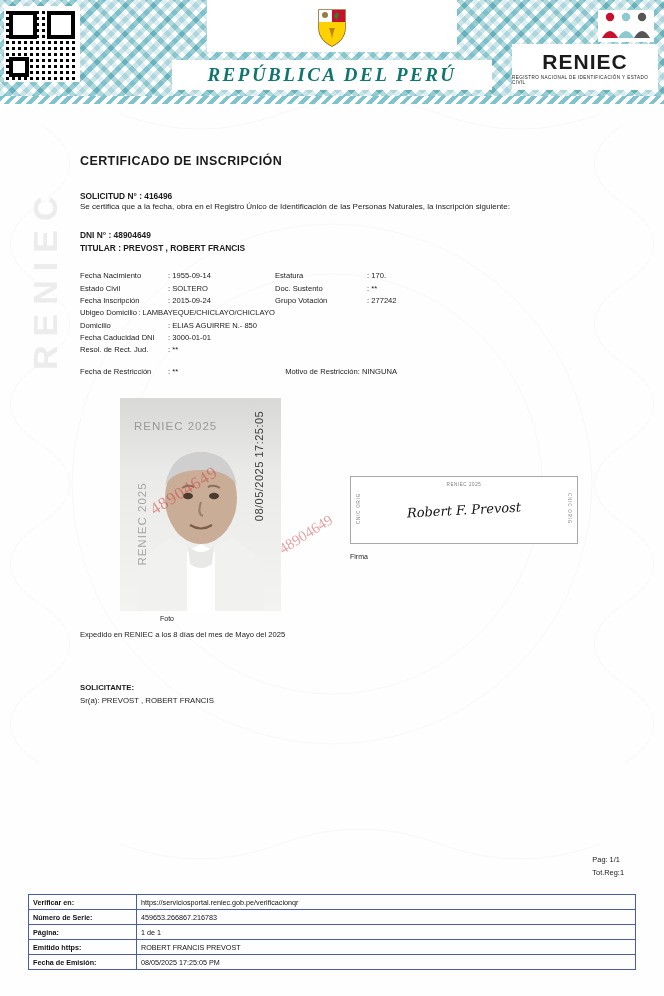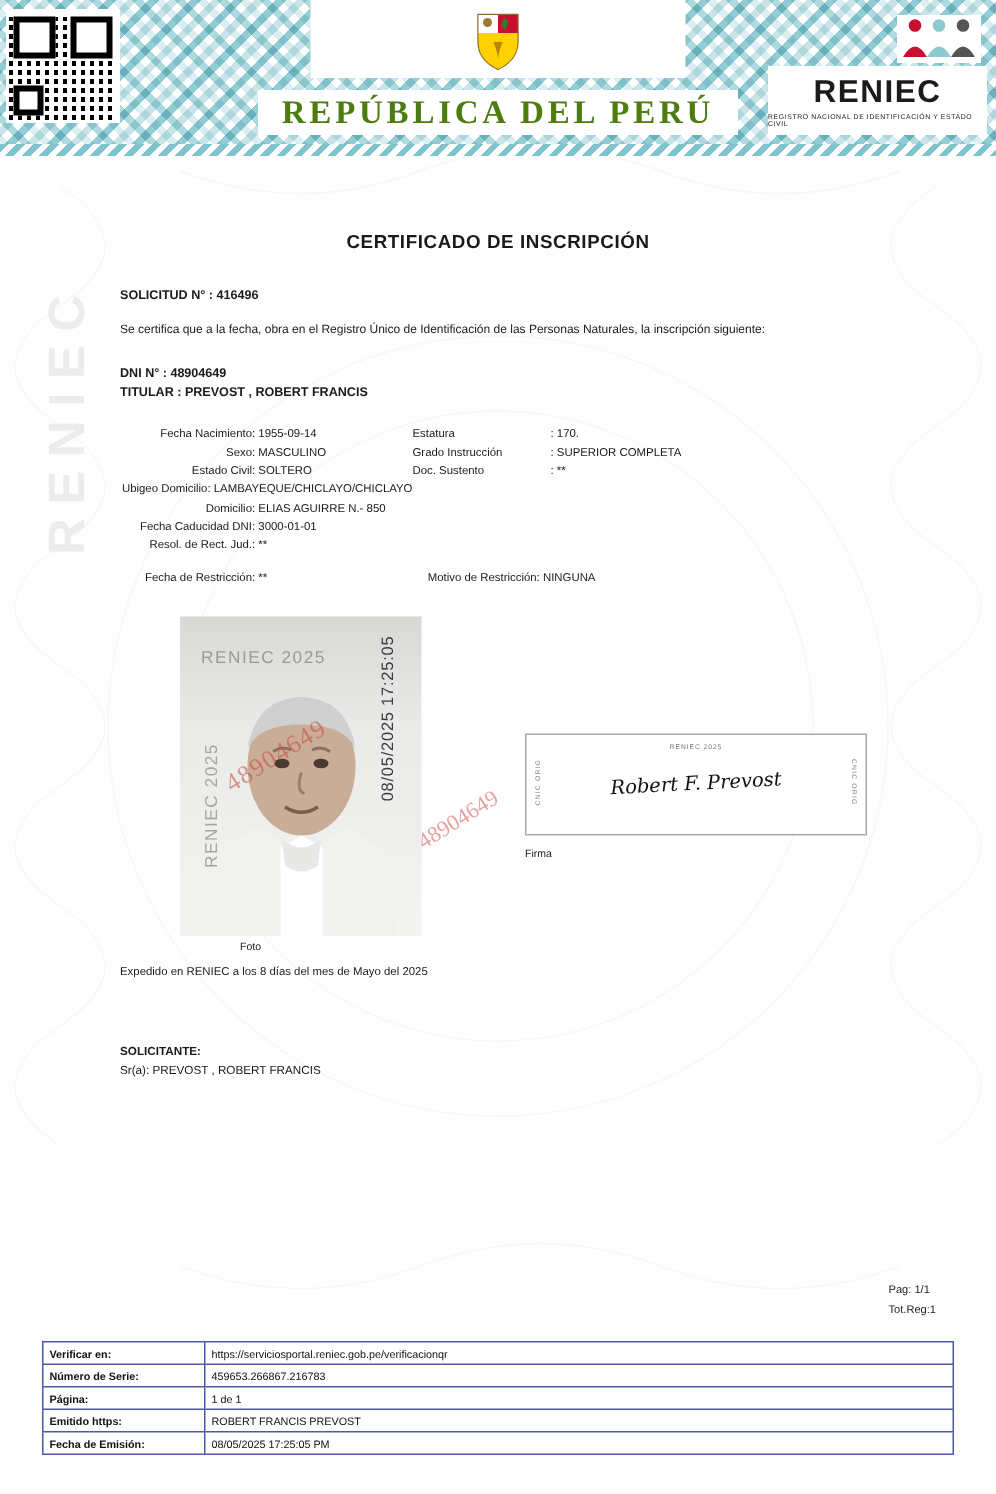--- a/index.html
+++ b/index.html
@@ -92,24 +92,25 @@
   }
   .shield-svg { display: block; }
   .title-ribbon {
     position: absolute;
     left: 50%; transform: translateX(-50%);
     top: 60px;
     width: 320px; height: 30px;
     background: #ffffff;
     display: flex; align-items: center; justify-content: center;
     letter-spacing: 2.5px;
-    font-size: 22px;
-    font-weight: bold;
-    color: #4d7c0f;
+    font-size: 19px;
+    font-weight: bold;
+    color: #0f766e;
     font-family: "Liberation Serif", serif;
+    font-style: italic;
   }
   .reniec-logo {
     position: absolute;
     right: 6px; top: 44px;
     width: 146px; height: 46px;
     background: #ffffff;
     border: 0;
     display: flex; flex-direction: column;
     align-items: center; justify-content: center;
   }
@@ -147,33 +148,32 @@
   }
 
   
   .content {
     position: absolute;
     left: 0; top: 104px;
     width: 664px;
     padding: 0 80px;
   }
   .cert-title {
-    text-align: center;
+    text-align: left;
     font-size: 12.5px;
     font-weight: bold;
     letter-spacing: .4px;
     margin-top: 50px;
   }
   .solicitud {
     margin-top: 23px;
     font-size: 8.4px;
     font-weight: bold;
   }
   .certifica {
-    margin-top: 13px;
     font-size: 8px;
     line-height: 1.55;
     max-width: 460px;
   }
   .dni-line {
     margin-top: 17px;
     font-size: 8.4px;
     font-weight: bold;
   }
   .titular-line {
@@ -184,21 +184,21 @@
 
   .fields {
     margin-top: 17px;
     font-size: 7.6px;
     line-height: 1.62;
     position: relative;
   }
   .frow { display: flex; }
   .fcol-l { width: 195px; display: flex; }
   .fcol-r { display: flex; }
-  .flabel { width: 88px; text-align: right; }
+  .flabel { width: 88px; }
   .fvalue { white-space: nowrap; }
   .flabel-r { width: 92px; }
 
   .restriccion {
     margin-top: 11px;
     font-size: 7.6px;
     display: flex;
   }
   .restriccion .flabel { width: 88px; }
   .restriccion .rgap { width: 107px; }
@@ -440,42 +440,42 @@
         <div class="fcol-l">
           <span class="flabel">Fecha Nacimiento</span>
           <span class="fvalue">: 1955-09-14</span>
         </div>
         <div class="fcol-r">
           <span class="flabel-r">Estatura</span>
           <span class="fvalue">: 170.</span>
         </div>
       </div>
 
-      <div class="frow">
-        <div class="fcol-l">
-          <span class="flabel">Sexo</span>
-          <span class="fvalue">: MASCULINO</span>
-        </div>
-        <div class="fcol-r">
-          <span class="flabel-r">Grado Instrucción</span>
-          <span class="fvalue">: SUPERIOR COMPLETA</span>
-        </div>
-      </div>
 
       <div class="frow">
         <div class="fcol-l">
           <span class="flabel">Estado Civil</span>
           <span class="fvalue">: SOLTERO</span>
         </div>
         <div class="fcol-r">
           <span class="flabel-r">Doc. Sustento</span>
           <span class="fvalue">: **</span>
         </div>
       </div>
 
+      <div class="frow">
+        <div class="fcol-l">
+          <span class="flabel">Fecha Inscripción</span>
+          <span class="fvalue">: 2015-09-24</span>
+        </div>
+        <div class="fcol-r">
+          <span class="flabel-r">Grupo Votación</span>
+          <span class="fvalue">: 277242</span>
+        </div>
+      </div>
 
       <div class="frow">
         <div class="fcol-l">
           <span class="flabel">Ubigeo Domicilio</span>
           <span class="fvalue">: LAMBAYEQUE/CHICLAYO/CHICLAYO</span>
         </div>
       </div>
 
       <div class="frow">
         <div class="fcol-l">

